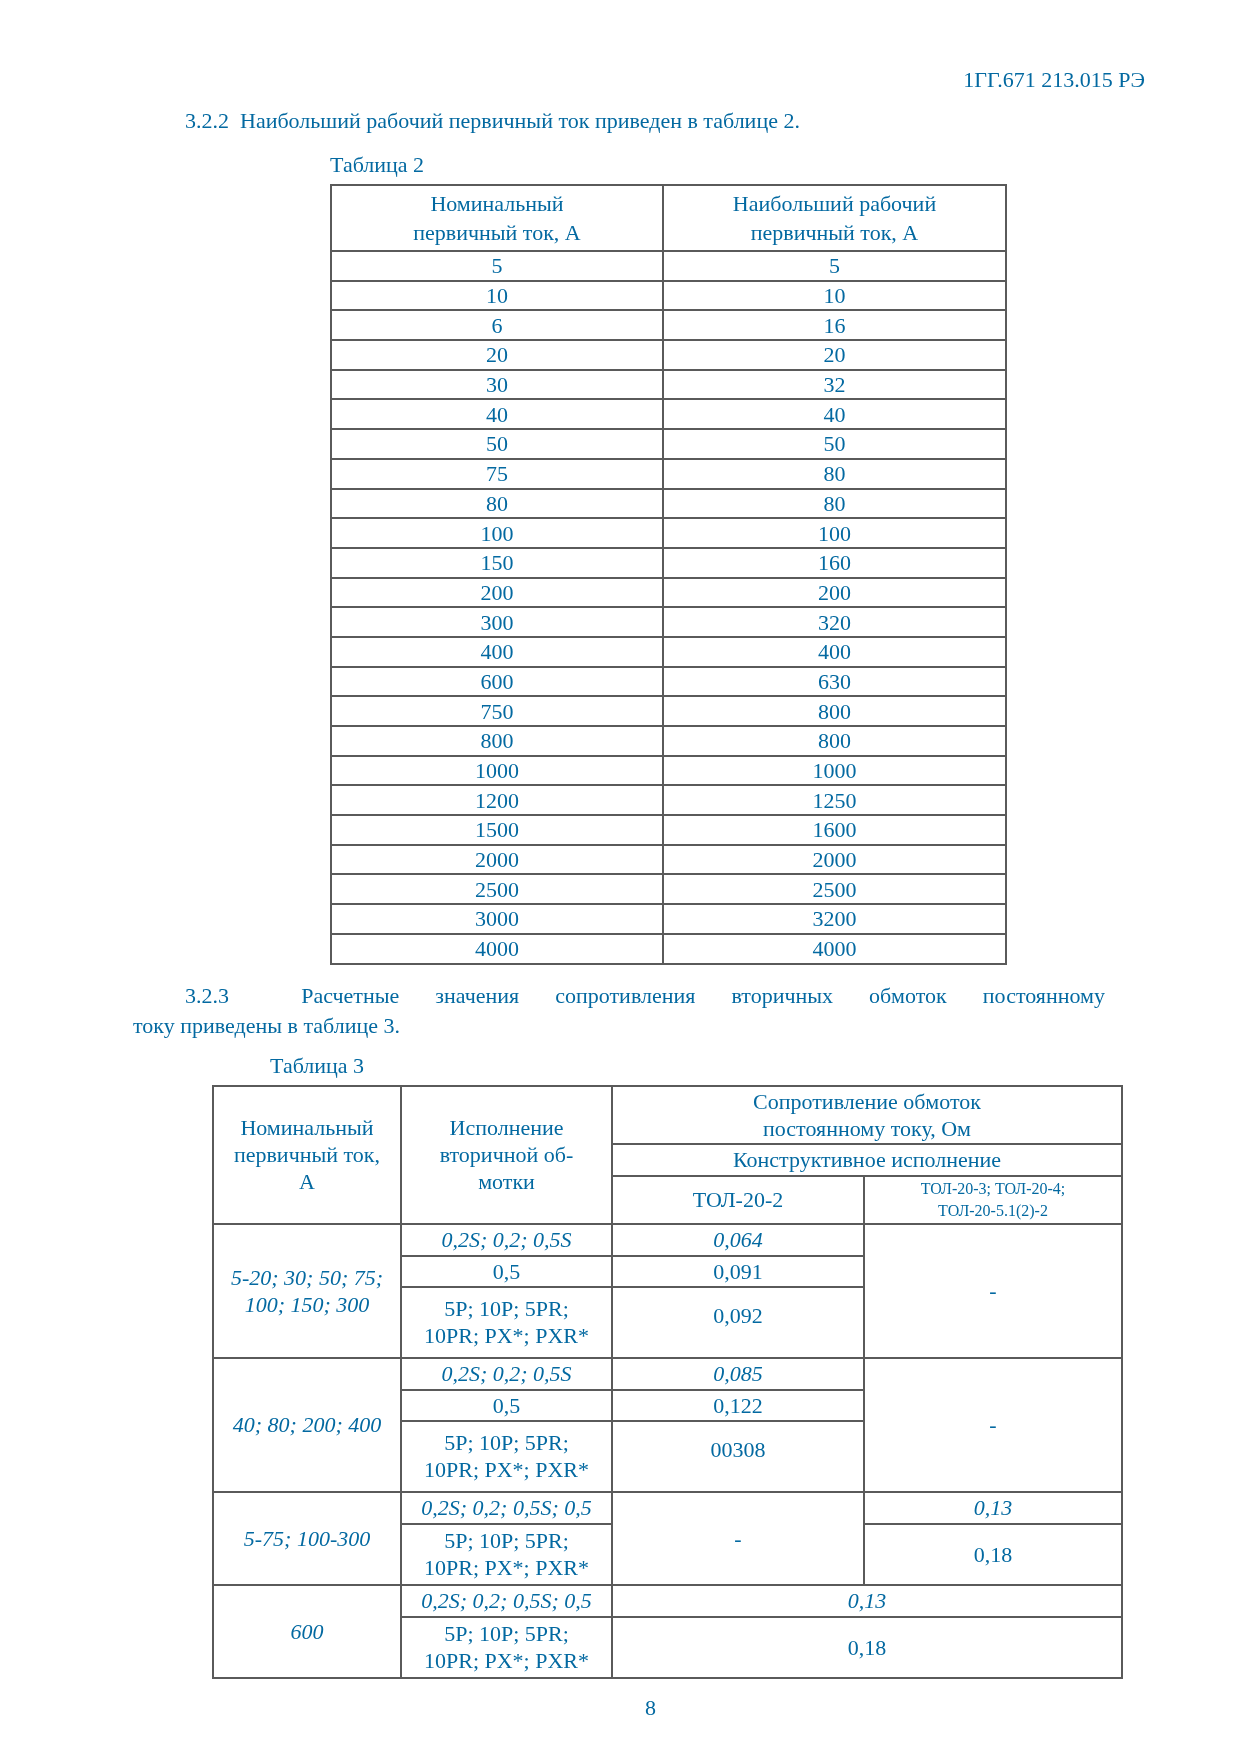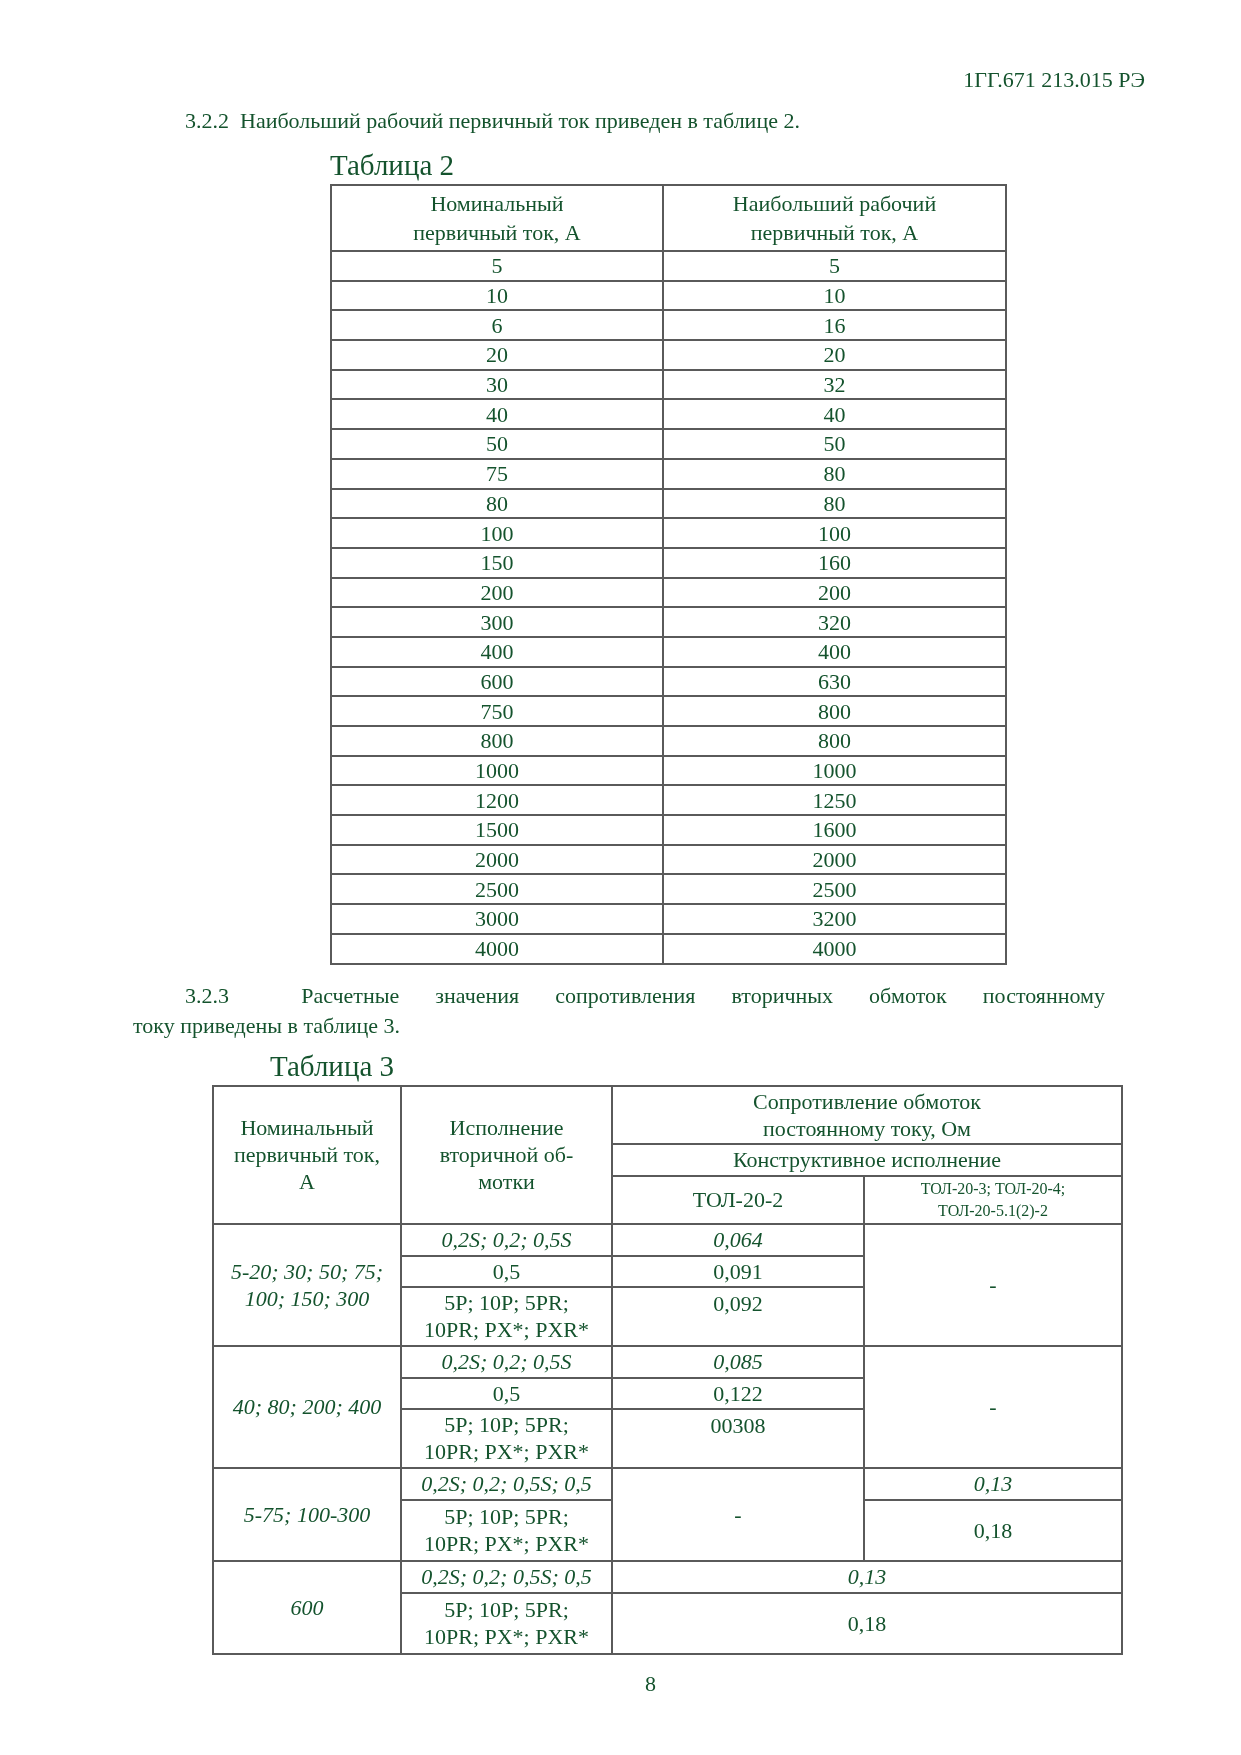--- a/index.html
+++ b/index.html
@@ -1,61 +1,61 @@
 <!DOCTYPE html>
 <html><head>
 <meta charset="utf-8">
 <style>
   html,body { margin:0; padding:0; background:#ffffff; }
   .page {
     position:relative;
     width:1241px; height:1755px;
     background:#ffffff;
-    color:#14532d;
+    color:#0369a1;
     font-family:"Liberation Serif","DejaVu Serif",serif;
     overflow:hidden;
   }
   .doc-header {
     padding-top:66px;
     margin-right:96px;
     text-align:right;
     font-size:22px;
     line-height:28px;
   }
   .para {
     font-size:22px;
     line-height:30px;
     margin-left:133px;
     margin-right:136px;
   }
   .p322 { margin-top:12px; text-indent:52px; }
   .p323 { margin-top:16px; }
   .jline { text-align:justify; text-align-last:justify; text-indent:52px; }
-  .caption { font-size:29px; line-height:30px; }
+  .caption { font-size:22px; line-height:30px; }
   .cap2 { margin:14px 0 4px 330px; }
   .cap3 { margin:10px 0 4px 270px; }
 
   table { border-collapse:collapse; table-layout:fixed; }
   .t2 { margin-left:330px; width:675px; border:2px solid #3d3d3d; }
   .t2 th, .t2 td { border:2px solid #5a5a5a; text-align:center; font-weight:normal; }
   .t2 th { font-size:22px; line-height:29px; padding:3px 4px; white-space:pre-line; }
   .t2 td { font-size:22px; line-height:27px; height:27.7px; padding:0 4px; }
 
   .t3 { margin-left:212px; width:911px; border:2px solid #3d3d3d; }
   .t3 td { border:2px solid #5a5a5a; text-align:center; font-size:22px;
            line-height:27px; padding:1px 2px; white-space:pre-line; vertical-align:middle; }
   .t3 .th1 td { height:54px; }
   .t3 .th2 td { height:28px; }
   .t3 .th3 td { height:42px; }
   .t3 td.small { font-size:16px; line-height:22px; }
   .t3 tr.r30 td { height:28px;font-style:italic; }
   .t3 tr.r29 td { height:27px; }
   .t3 tr.r56 td { height:54px; }
   .t3 tr.r59 td { height:57px; }
-  .t3 td.vtop { vertical-align:top; padding-top:2px; }
+  .t3 td.vtop { vertical-align:top; padding-top:14px; }
 
   .page-num {
     margin-top:16px;
     text-align:center;
     font-size:22px;
     transform:translateX(30px);
   }
 </style>
 </head>
 <body>

